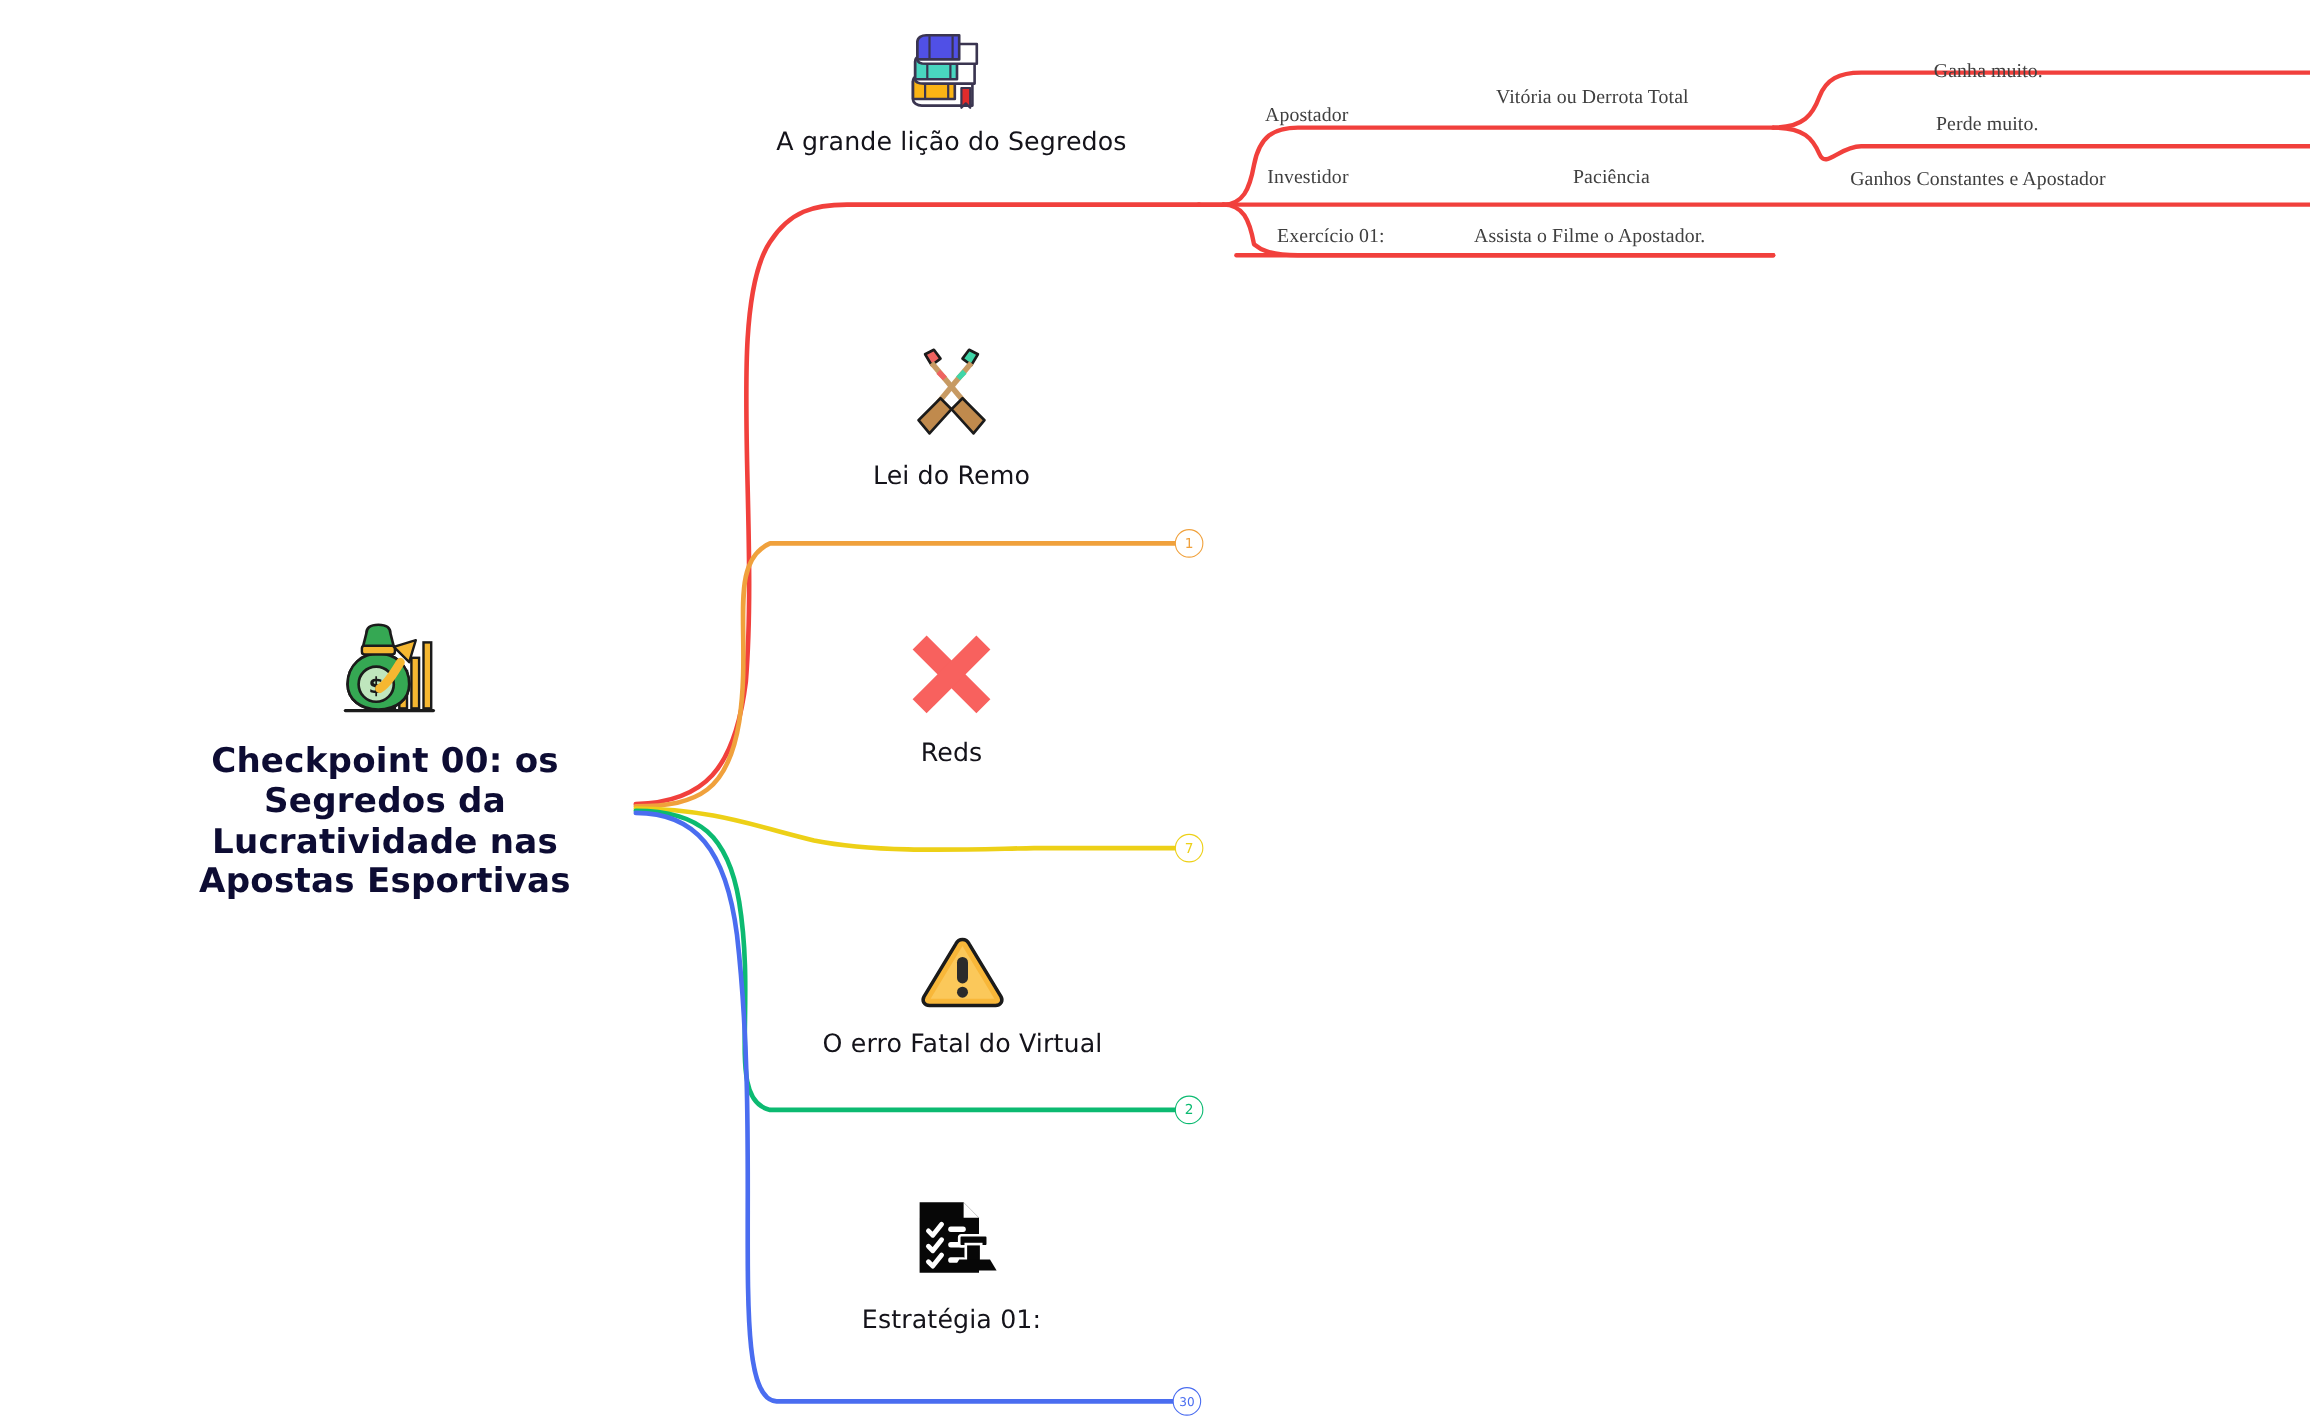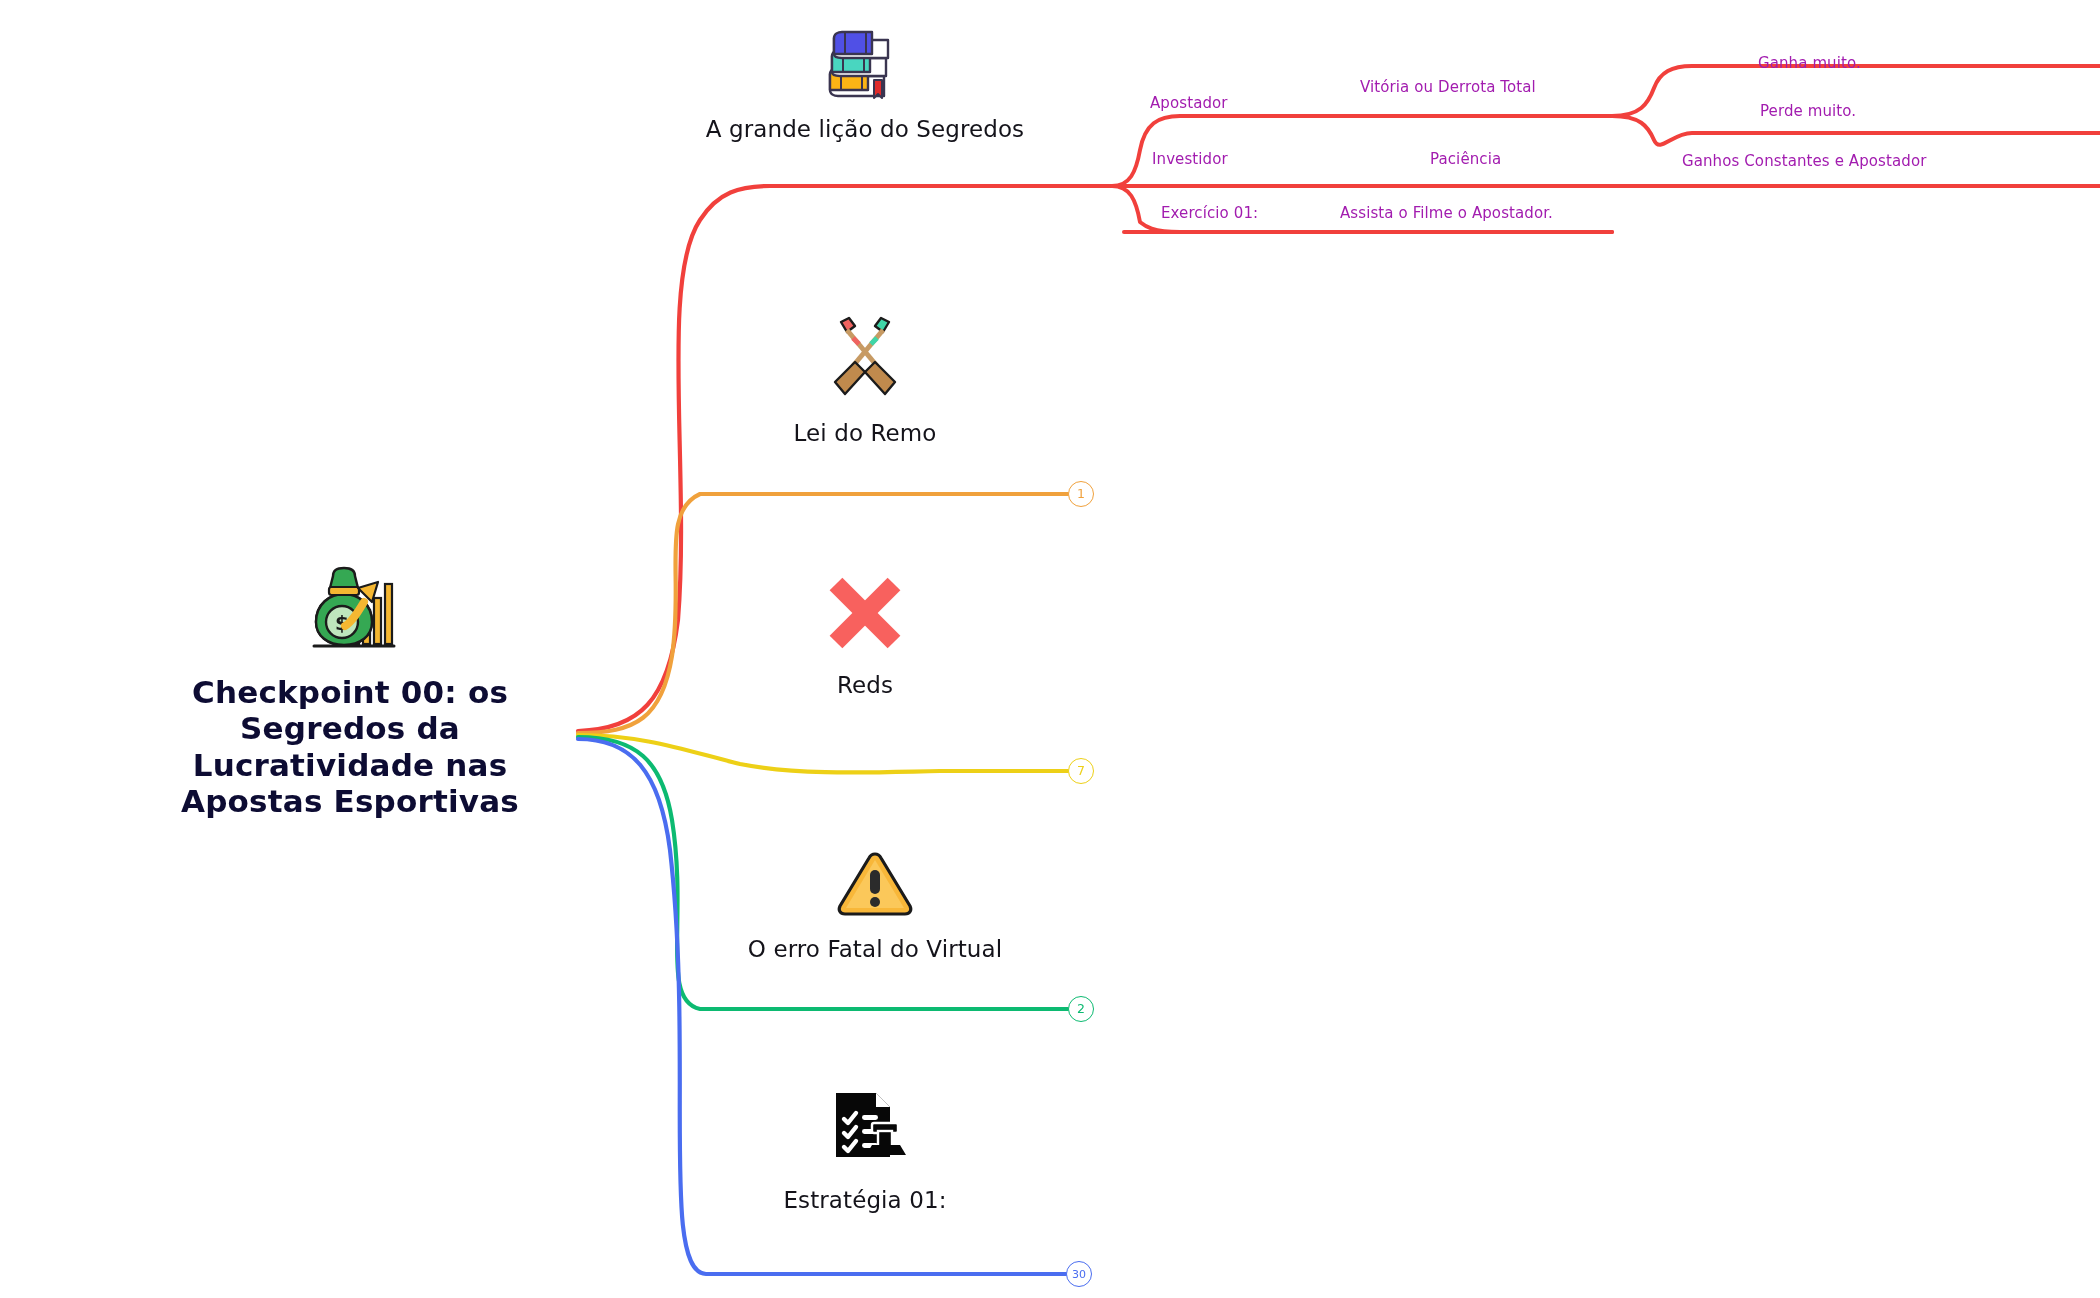--- a/index.html
+++ b/index.html
@@ -60,24 +60,25 @@
   .node .node-label {
     font-size: 23px;
     color: #14131a;
     line-height: 1.2;
     letter-spacing: 0.1px;
   }
 
   
   .sublabel {
     position: absolute;
-    font-size: 15px;
-    color: #a21caf;
+    font-size: 18px;
+    color: #404040;
     white-space: nowrap;
     letter-spacing: 0.1px;
+    font-family: Liberation Serif, serif;
   }
 
   
   .badge {
     position: absolute;
     width: 26px;
     height: 26px;
     border-radius: 50%;
     border: 1.6px solid currentColor;
     background: #ffffff;

